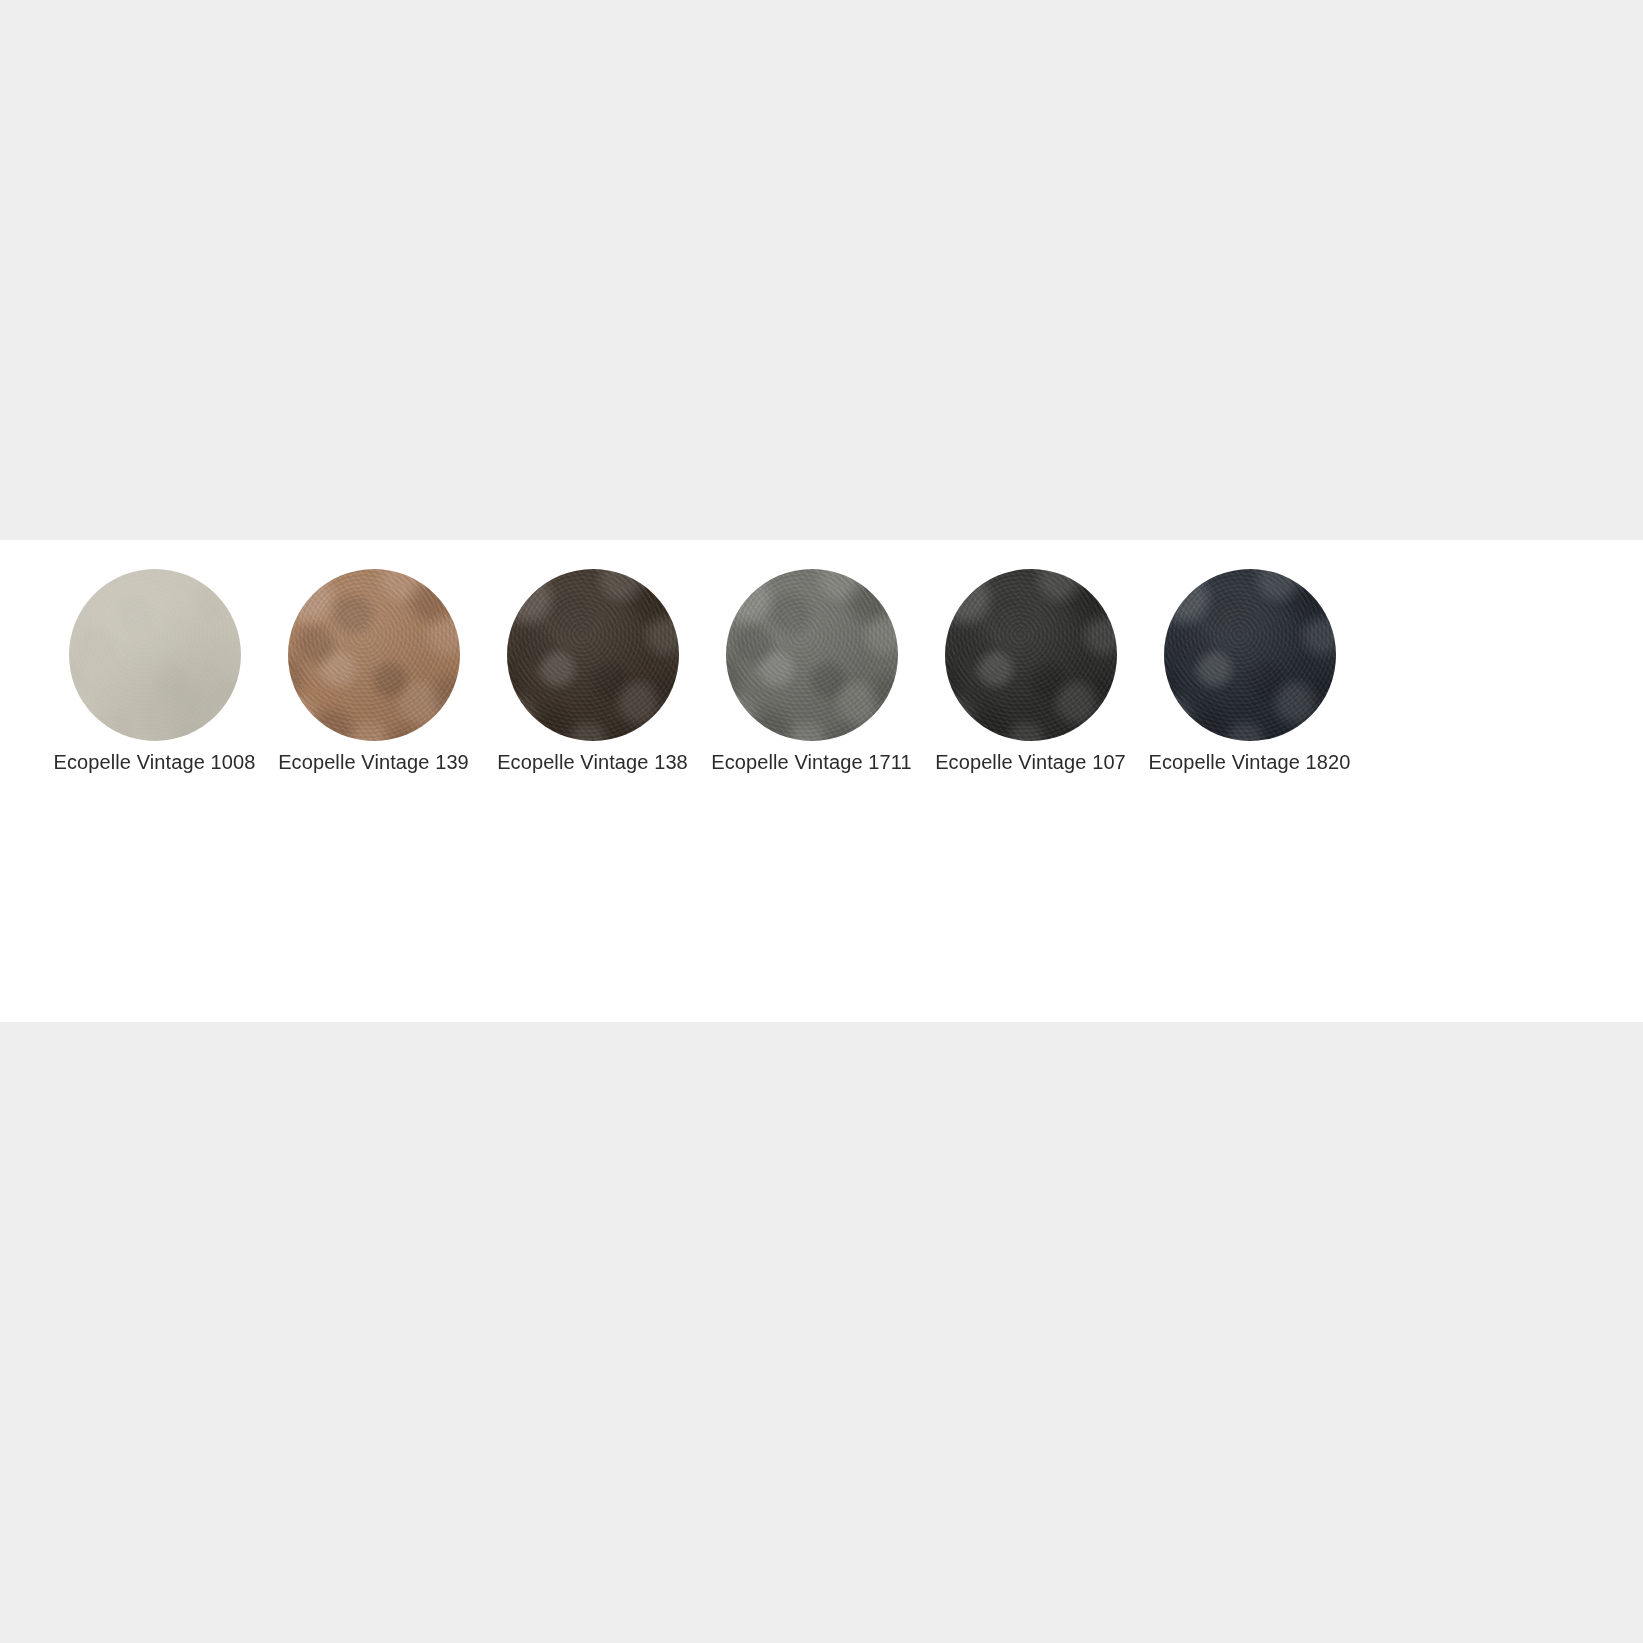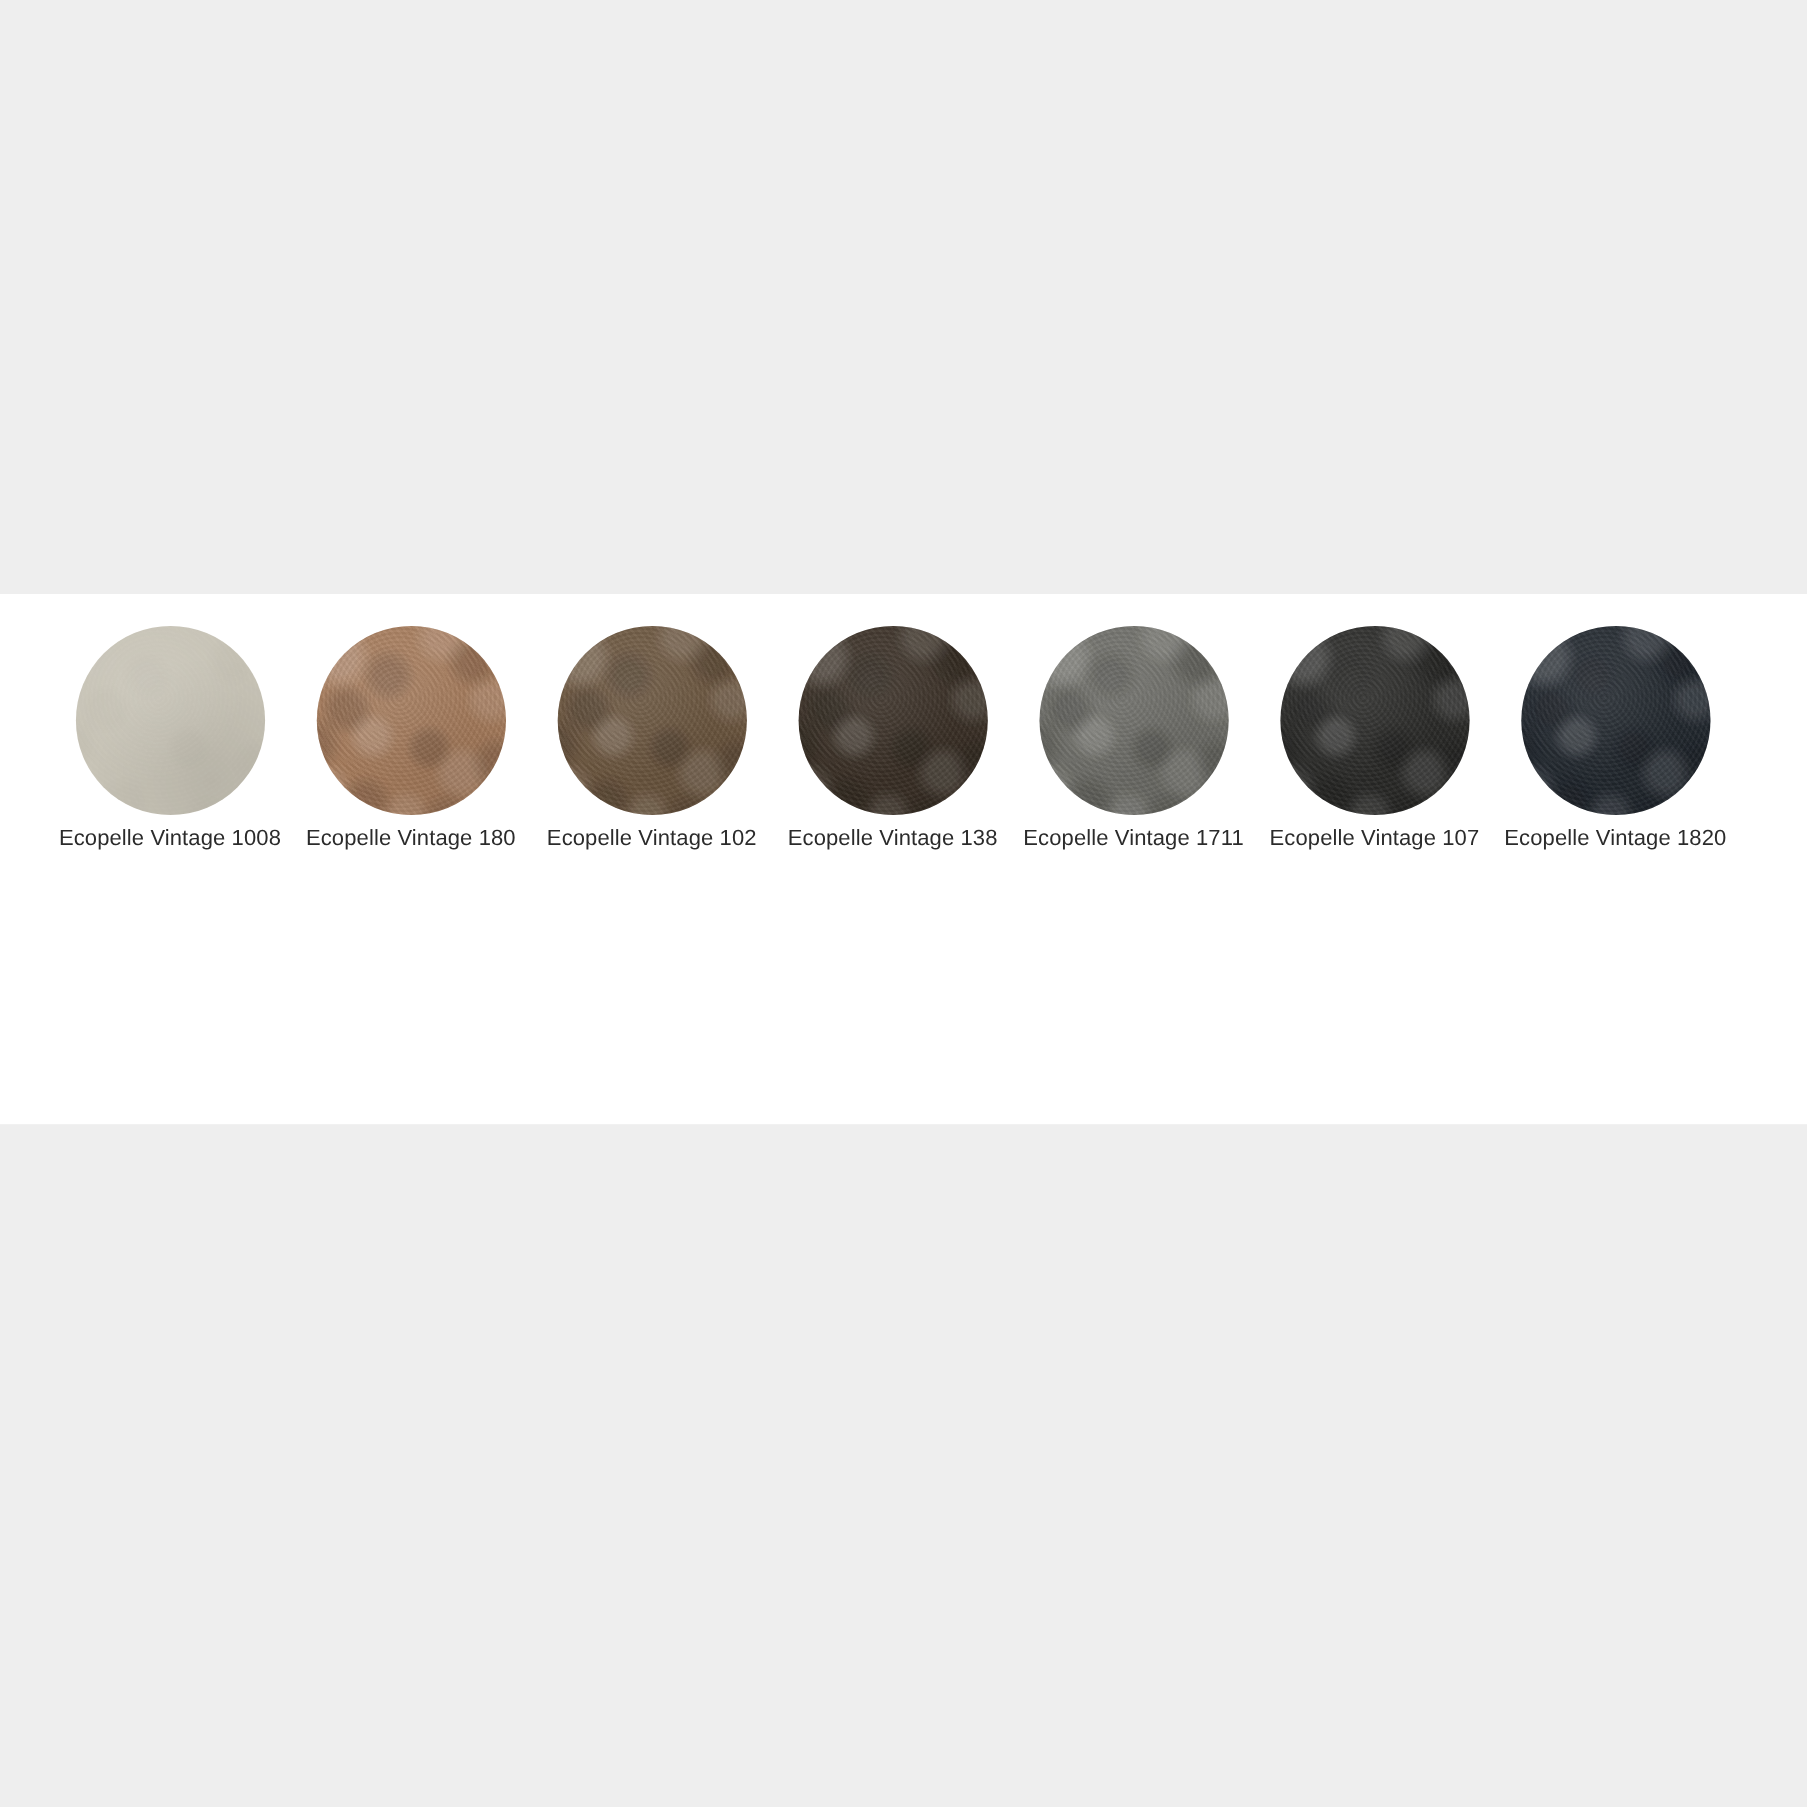--- a/index.html
+++ b/index.html
@@ -158,32 +158,21 @@
         </div>
         <div class="swatch-cell">
           <div class="swatch-disc-wrap">
             <div class="swatch-disc" style="background-color: rgb(168, 125, 93);">
               <div class="tex-a"></div>
               <div class="tex-b"></div>
               <div class="tex-c"></div>
               <div class="sheen"></div>
             </div>
           </div>
-          <div class="swatch-label">Ecopelle Vintage 180</div>
-        </div>
-        <div class="swatch-cell">
-          <div class="swatch-disc-wrap">
-            <div class="swatch-disc" style="background-color: rgb(109, 87, 64);">
-              <div class="tex-a"></div>
-              <div class="tex-b"></div>
-              <div class="tex-c"></div>
-              <div class="sheen"></div>
-            </div>
-          </div>
-          <div class="swatch-label">Ecopelle Vintage 102</div>
+          <div class="swatch-label">Ecopelle Vintage 139</div>
         </div>
         <div class="swatch-cell">
           <div class="swatch-disc-wrap">
             <div class="swatch-disc" style="background-color: rgb(59, 49, 39);">
               <div class="tex-a"></div>
               <div class="tex-b"></div>
               <div class="tex-c"></div>
               <div class="sheen"></div>
             </div>
           </div>

